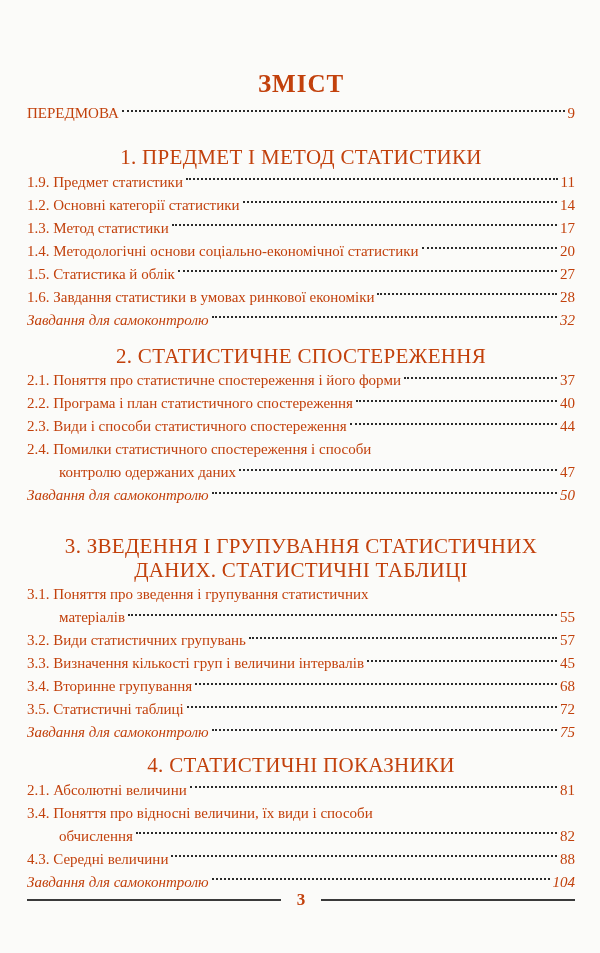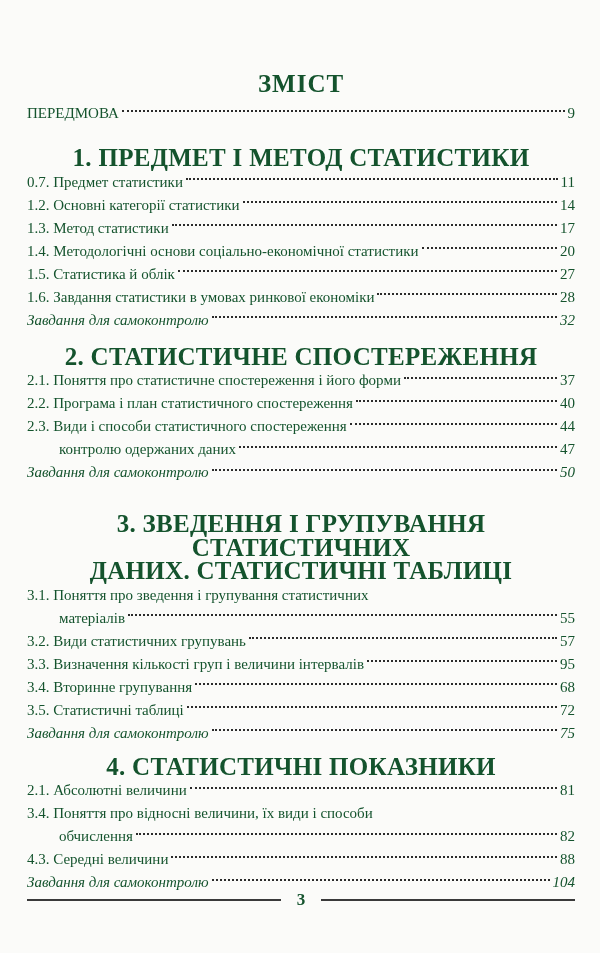--- a/index.html
+++ b/index.html
@@ -6,21 +6,21 @@
     margin: 0;
     padding: 0;
     background: #e9e9e7;
   }
   .page {
     position: relative;
     width: 600px;
     height: 953px;
     margin: 0 auto;
     background: #fbfbf9;
-    color: #14532d;
+    color: #c2410c;
     font-family: "Liberation Serif", "DejaVu Serif", serif;
     overflow: hidden;
     box-sizing: border-box;
     padding: 70px 25px 0 27px;
   }
   .doc-title {
     text-align: center;
     font-size: 25px;
     font-weight: bold;
     letter-spacing: 1px;
@@ -40,22 +40,22 @@
   .leader {
     flex: 1 1 auto;
     min-width: 8px;
     margin: 0 3px 0 3px;
     border-bottom: 2.2px dotted #2b2b2b;
     transform: translateY(-3px);
   }
   .pg { flex: 0 0 auto; text-align: right; }
   .section-heading {
     text-align: center;
-    font-weight: bold;
-    font-size: 25px;
+    font-weight: normal;
+    font-size: 21px;
     line-height: 23.5px;
     letter-spacing: 0.3px;
     margin: 0 0 1px 0;
   }
   .toc-section.sec-1 { margin-top: 21px; }
   .toc-section.sec-2 { margin-top: 13px; }
   .toc-section.sec-3 { margin-top: 28px; }
   .toc-section.sec-4 { margin-top: 10px; }
   .footer {
     position: absolute;
@@ -89,21 +89,21 @@
     <span class="leader"></span>
     <span class="pg">9</span>
   </div>
 
   <div>
       <section class="toc-section sec-1">
         <div class="section-heading">
           <div>1. ПРЕДМЕТ І МЕТОД СТАТИСТИКИ</div>
         </div>
         <div class="row">
-          <span class="label">0.7. Предмет статистики</span>
+          <span class="label">1.9. Предмет статистики</span>
           <span class="leader"></span>
           <span class="pg">11</span>
         </div>
         <div class="row">
           <span class="label">1.2. Основні категорії статистики</span>
           <span class="leader"></span>
           <span class="pg">14</span>
         </div>
         <div class="row">
           <span class="label">1.3. Метод статистики</span>
@@ -142,20 +142,23 @@
         </div>
         <div class="row">
           <span class="label">2.2. Програма і план статистичного спостереження</span>
           <span class="leader"></span>
           <span class="pg">40</span>
         </div>
         <div class="row">
           <span class="label">2.3. Види і способи статистичного спостереження</span>
           <span class="leader"></span>
           <span class="pg">44</span>
+        </div>
+        <div class="row">
+          <span class="label">2.4. Помилки статистичного спостереження і способи</span>
         </div>
         <div class="row cont">
           <span class="label">контролю одержаних даних</span>
           <span class="leader"></span>
           <span class="pg">47</span>
         </div>
         <div class="row italic">
           <span class="label">Завдання для самоконтролю</span>
           <span class="leader"></span>
           <span class="pg">50</span>
@@ -175,21 +178,21 @@
           <span class="pg">55</span>
         </div>
         <div class="row">
           <span class="label">3.2. Види статистичних групувань</span>
           <span class="leader"></span>
           <span class="pg">57</span>
         </div>
         <div class="row">
           <span class="label">3.3. Визначення кількості груп і величини інтервалів</span>
           <span class="leader"></span>
-          <span class="pg">95</span>
+          <span class="pg">45</span>
         </div>
         <div class="row">
           <span class="label">3.4. Вторинне групування</span>
           <span class="leader"></span>
           <span class="pg">68</span>
         </div>
         <div class="row">
           <span class="label">3.5. Статистичні таблиці</span>
           <span class="leader"></span>
           <span class="pg">72</span>

